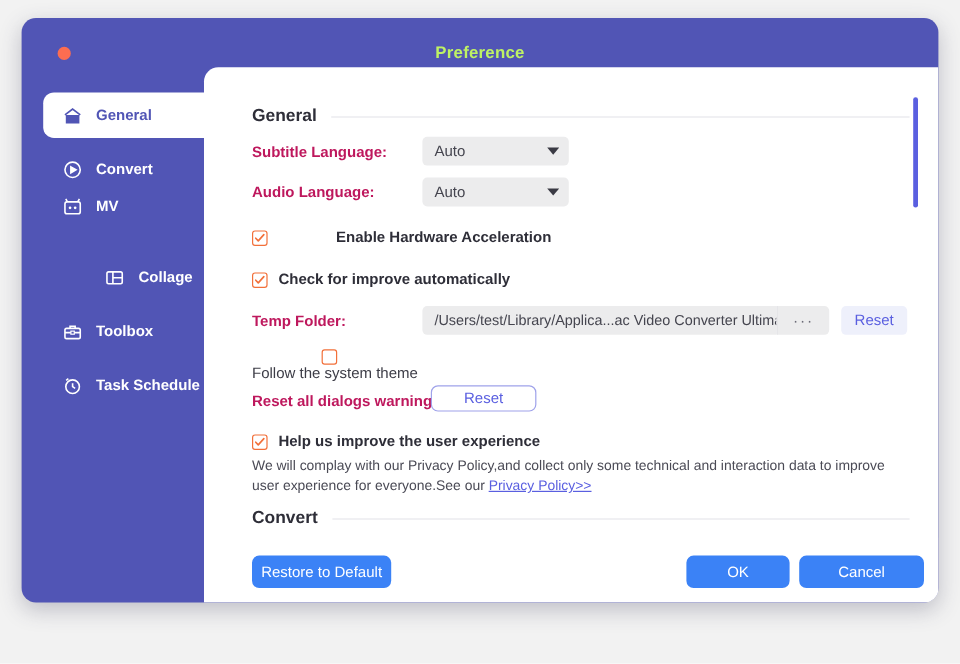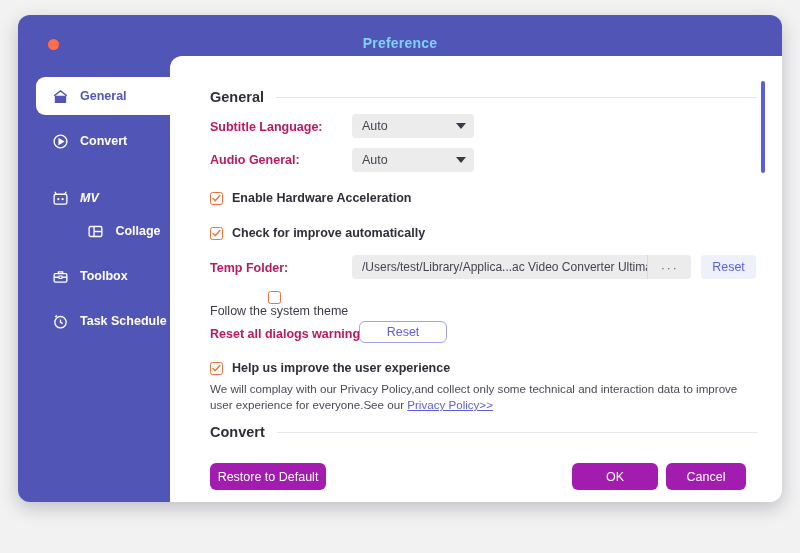--- a/index.html
+++ b/index.html
@@ -49,21 +49,21 @@
     height: 11px;
     border-radius: 50%;
     background: #fc6d51;
   }
   .title-text {
     position: absolute;
     left: 0;
     top: 20px;
     width: 764px;
     text-align: center;
-    color: #7dd3fc;
+    color: #bef264;
     font-size: 14px;
     font-weight: 600;
     letter-spacing: 0.2px;
   }
 
   
   .sidebar {
     position: absolute;
     left: 0;
     top: 44px;
@@ -279,21 +279,21 @@
     left: 0;
     top: 392px;
     width: 612px;
     height: 54px;
     background: #ffffff;
   }
   .btn {
     position: absolute;
     height: 27px;
     border-radius: 6px;
-    background: #a21caf;
+    background: #3b82f6;
     color: #ffffff;
     font-size: 12.5px;
     display: flex;
     align-items: center;
     justify-content: center;
     box-sizing: border-box;
   }
 
   
   .scrollbar {
@@ -333,21 +333,21 @@
       <div class="nav-item" style="top:63px;">
         <span class="nav-icon">
           <svg viewBox="0 0 24 24" width="17" height="17" fill="none" stroke="#ffffff" stroke-width="1.9">
             <circle cx="12" cy="12" r="9"></circle>
               <path d="M10 8.5 L16 12 L10 15.5 Z" fill="#ffffff"></path>
           </svg>
         </span>
         <span>Convert</span>
       </div>
 
-      <div class="nav-item" style="top:120px;font-style:italic;">
+      <div class="nav-item" style="top:94px;">
         <span class="nav-icon">
           <svg viewBox="0 0 24 24" width="17" height="17" fill="none" stroke="#ffffff" stroke-width="1.9">
             <rect x="3" y="6" width="18" height="14" rx="2.5"></rect>
             <path d="M6 6 L4 2.5"></path>
               <path d="M18 6 L20 2.5"></path>
             <circle cx="9" cy="13" r="1.6" fill="#ffffff" stroke="none"></circle>
             <circle cx="15" cy="13" r="1.6" fill="#ffffff" stroke="none"></circle>
           </svg>
         </span>
         <span>MV</span>
@@ -398,27 +398,27 @@
             <span class="sec-title">General</span>
             <span class="sec-rule"></span>
           </div>
 
           <div class="row-label" style="left:40px; top:64px;">Subtitle Language:</div>
           <div class="dropdown" style="left:182px; top:58px; width:122px;">
             <span class="dd-value">Auto</span>
             <span class="dd-arrow"></span>
           </div>
 
-          <div class="row-label" style="left:40px; top:97px;">Audio General:</div>
+          <div class="row-label" style="left:40px; top:97px;">Audio Language:</div>
           <div class="dropdown" style="left:182px; top:92px; width:122px;">
             <span class="dd-value">Auto</span>
             <span class="dd-arrow"></span>
           </div>
 
-          <div class="check-row" style="left:40px; top:135px;">
+          <div class="check-row" style="left:40px; top:135px;gap:48px;">
             <span class="cbox">
               <svg viewBox="0 0 12 12" width="9" height="9" fill="none" stroke="#f2703a" stroke-width="1.8" stroke-linecap="round" stroke-linejoin="round">
                 <path d="M1.5 6 L4.3 9 L10.5 2"></path>
               </svg>
             </span>
             <span class="cb-label">Enable Hardware Acceleration</span>
           </div>
 
           <div class="check-row" style="left:40px; top:170px;">
             <span class="cbox">
@@ -461,18 +461,18 @@
           </div>
 
         </div>
 
         <div class="scrollbar"></div>
       </div>
 
       <div class="footer">
         <div class="btn" style="left:40px; top:15px; width:116px;">Restore to Default</div>
         <div class="btn" style="left:402px; top:15px; width:86px;">OK</div>
-        <div class="btn" style="left:496px; top:15px; width:80px;">Cancel</div>
+        <div class="btn" style="left:496px; top:15px; width:104px;">Cancel</div>
       </div>
 
     </div>
   </div>
 </div>
 
 </body></html>

